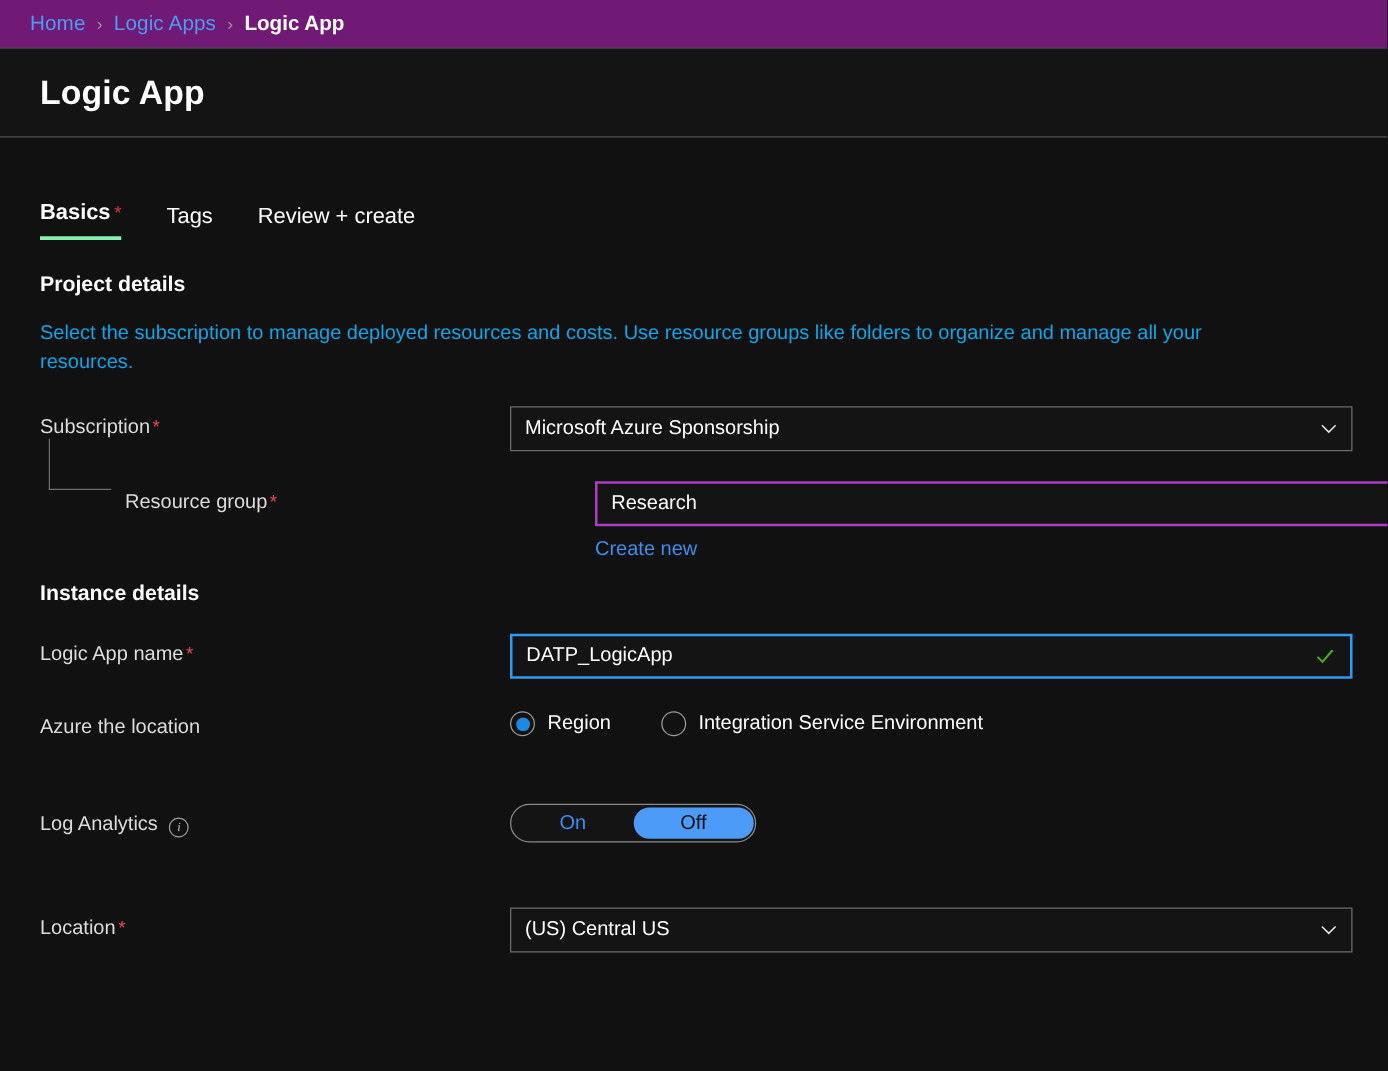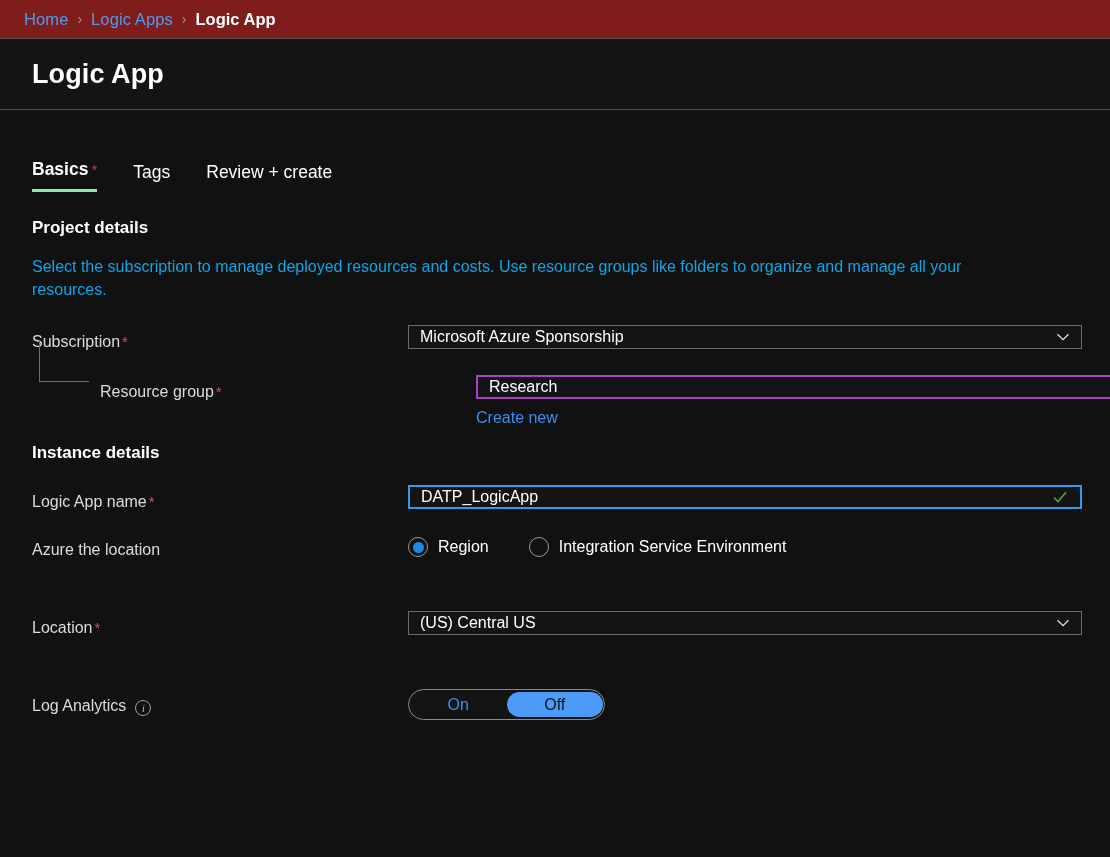--- a/index.html
+++ b/index.html
@@ -17,21 +17,21 @@
   }
 
   
   .breadcrumb-bar {
     height: 39px;
     display: flex;
     align-items: center;
     padding-left: 24px;
     box-sizing: border-box;
     border-bottom: 1px solid #4f4f4f;
-    background: #7f1d1d;
+    background: #701a75;
   }
   .crumb-link {
     color: #4b9cf2;
     font-size: 16.5px;
     text-decoration: none;
     cursor: pointer;
     letter-spacing: 0.1px;
   }
   .crumb-sep {
     color: #9a9a9a;
@@ -144,21 +144,21 @@
     height: 40px;
     border-left: 1.5px solid #6d6d6d;
     border-bottom: 1.5px solid #6d6d6d;
     pointer-events: none;
   }
 
   
   .select-box {
     position: relative;
     width: 674px;
-    height: 24px;
+    height: 36px;
     box-sizing: border-box;
     border: 1px solid #6b6b6b;
     background: #141414;
     display: flex;
     align-items: center;
     padding: 0 34px 0 11px;
     font-size: 16px;
     color: #ffffff;
     cursor: pointer;
     font-weight: 300;
@@ -378,42 +378,42 @@
         <div class="radio-item">
           <span class="radio-ring"></span>
           <span class="radio-label">Integration Service Environment</span>
         </div>
       </div>
     </div>
   </div>
 
   <div class="form-row" style="margin-top:52px;">
     <div class="label-col">
+      <span class="label-inline">
+        <span>Log Analytics</span>
+        <span class="info-icon">i</span>
+      </span>
+    </div>
+    <div class="field-col">
+      <div class="toggle">
+        <div class="toggle-opt">On</div>
+        <div class="toggle-opt sel">Off</div>
+      </div>
+    </div>
+  </div>
+
+  <div class="form-row" style="margin-top:52px;">
+    <div class="label-col">
       <span>Location</span><span class="req-star">*</span>
     </div>
     <div class="field-col">
       <div class="select-box">
         <span>(US) Central US</span>
         <span class="chev">
           <svg viewBox="0 0 14 14" width="14" height="14">
               <path d="M1.5 4.2 L7 9.6 L12.5 4.2" fill="none" stroke="#e3e3e3" stroke-width="1.3"></path>
             </svg>
         </span>
       </div>
     </div>
   </div>
 
-  <div class="form-row" style="margin-top:52px;">
-    <div class="label-col">
-      <span class="label-inline">
-        <span>Log Analytics</span>
-        <span class="info-icon">i</span>
-      </span>
-    </div>
-    <div class="field-col">
-      <div class="toggle">
-        <div class="toggle-opt">On</div>
-        <div class="toggle-opt sel">Off</div>
-      </div>
-    </div>
-  </div>
-
 </div>
 
 </body></html>

